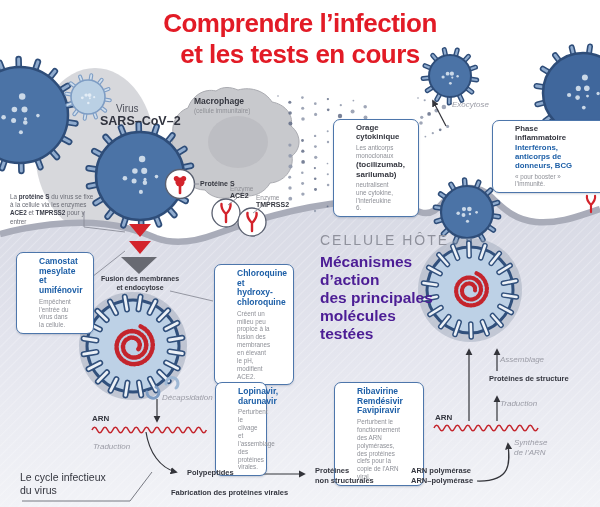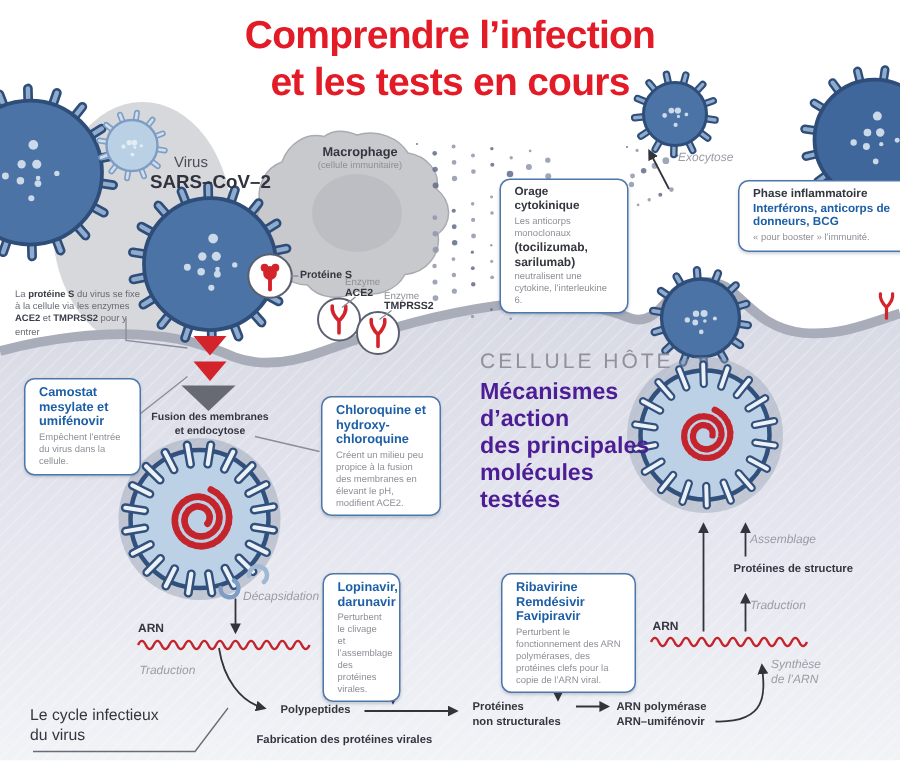--- a/index.html
+++ b/index.html
@@ -5,21 +5,21 @@
   *{margin:0;padding:0;box-sizing:border-box}
   html,body{width:600px;height:507px}
   body{position:relative;overflow:hidden;background:#fff;font-family:"Liberation Sans",sans-serif;color:#34363f}
   svg.bg{position:absolute;left:0;top:0}
   .lab{position:absolute;line-height:1.15}
   .title{position:absolute;left:90px;top:8px;width:420px;text-align:center;
          color:#e21b26;font-weight:bold;font-size:26px;line-height:31px;letter-spacing:-0.5px}
   .it{font-style:italic;color:#9b9ca6;font-size:8px;font-weight:normal}
   .gray{color:#8f9096}
   .bx{position:absolute;background:#fff;border:1.4px solid #4d76ab;border-radius:7px;
-      padding:4px 9px;box-shadow:0 1px 2px rgba(40,60,90,.22)}
+      padding:4px 22px;box-shadow:0 1px 2px rgba(40,60,90,.22)}
   .bx .t{color:#1d5fa7;font-weight:bold;font-size:8.5px;line-height:1.14}
   .bx .t.dark{color:#34363f}
   .bx .b{color:#8e9097;font-size:6.3px;line-height:1.25;margin-top:2px}
   .bx .drugs{font-weight:bold;font-size:8px;line-height:1.15;margin-top:1px}
   .note{font-size:6.3px;color:#6a6c75;line-height:1.3}
   .note b{color:#3a3d49}
   .kick{font-size:6.5px;color:#8f9096;line-height:1.1}
   .enz{font-size:7px;font-weight:bold;color:#34363f;line-height:1.1}
   .flow{font-size:7.5px;font-weight:bold;color:#34363f;line-height:1.3}
   .heading div{font-size:15.5px;font-weight:bold;color:#4c1d95;line-height:18px}
@@ -315,21 +315,21 @@
 </svg>
 
 <div class="title">
   <div>Comprendre l’infection</div>
   <div>et les tests en cours</div>
 </div>
 
 <div class="lab" style="left:116px;top:103px;font-size:10px;color:#4b4e59">Virus</div>
 <div class="lab" style="left:100px;top:114px;font-size:12.5px;font-weight:bold;color:#30333e">SARS–CoV–2</div>
 
-<div class="lab" style="left:194px;top:97px;width:92px;text-align:center">
+<div class="lab" style="left:194px;top:97px;width:92px;text-align:left">
   <div style="font-size:8.5px;font-weight:bold">Macrophage</div>
   <div class="gray" style="font-size:6.3px">(cellule immunitaire)</div>
 </div>
 
 <div class="lab note" style="left:10px;top:193px;width:84px">
   <span>La </span><b>protéine S</b><span> du virus se fixe à la cellule via les enzymes </span><b>ACE2</b><span> et </span><b>TMPRSS2</b><span> pour y entrer</span>
 </div>
 
 <div class="lab enz" style="left:200px;top:180px">Protéine S</div>
 <div class="lab" style="left:230px;top:185px">
@@ -397,21 +397,21 @@
 <div class="lab flow" style="left:187px;top:468px">Polypeptides</div>
 <div class="lab flow" style="left:171px;top:488px">Fabrication des protéines virales</div>
 
 <div class="lab flow" style="left:315px;top:466px">
   <div>Protéines</div>
   <div>non structurales</div>
 </div>
 
 <div class="lab flow" style="left:411px;top:466px">
   <div>ARN polymérase</div>
-  <div>ARN–umifénovir</div>
+  <div>ARN–polymérase</div>
 </div>
 
 <div class="lab it" style="left:514px;top:438px;line-height:10px">
   <div>Synthèse</div>
   <div>de l’ARN</div>
 </div>
 
 <div class="lab" style="left:435px;top:413px;font-size:8px;font-weight:bold">ARN</div>
 <div class="lab it" style="left:500px;top:399px">Traduction</div>
 <div class="lab" style="left:489px;top:375px;font-size:7.5px;font-weight:bold">Protéines de structure</div>

